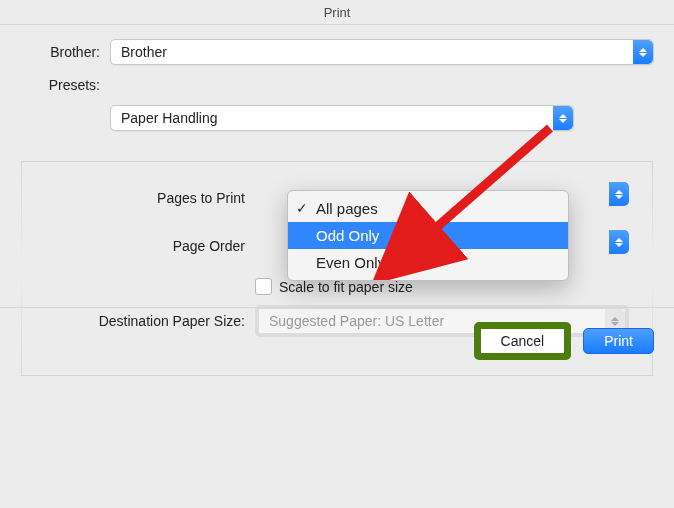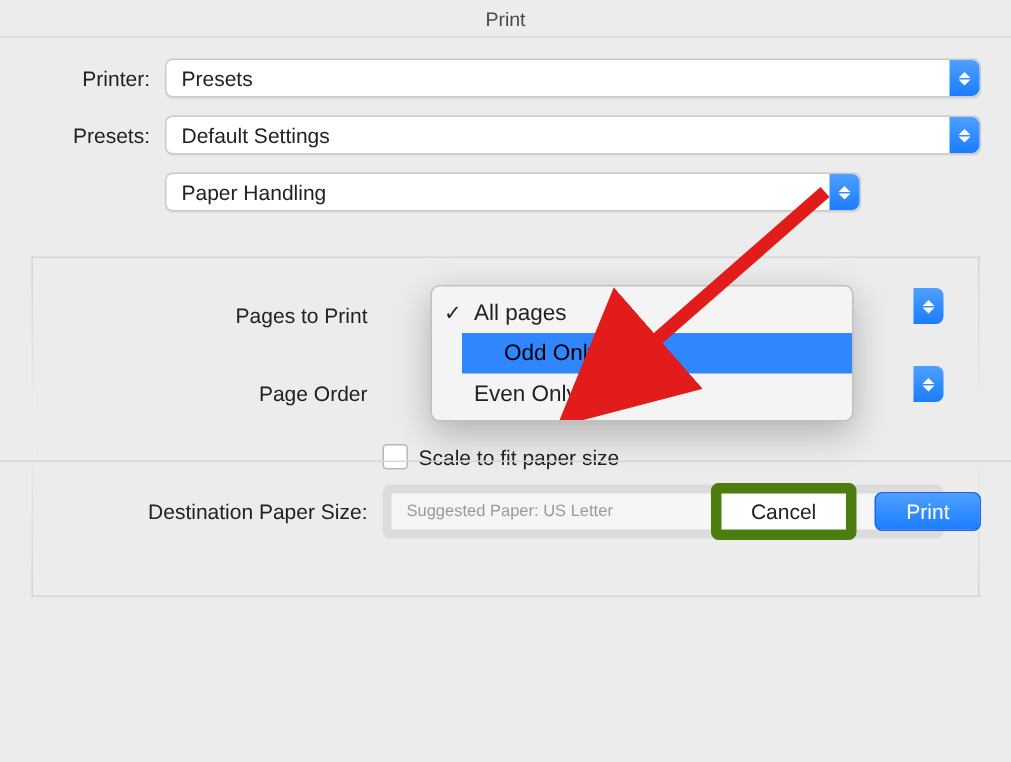--- a/index.html
+++ b/index.html
@@ -119,26 +119,26 @@
     width: 200px;
     text-align: right;
     margin-right: 10px;
     font-size: 14px;
   }
   .inner-select {
     position: relative;
     flex: 1;
     height: 24px;
     background: #ffffff;
-    border: 6px solid #14532d;
+    border: 4px solid #14532d;
     border-radius: 5px;
     padding-left: 10px;
     display: flex;
     align-items: center;
-    font-size: 11px;
+    font-size: 14px;
   }
   .inner-select.disabled {
     color: #9a9a9a;
     background: #f5f5f5;
     border-color: #dcdcdc;
   }
   .inner-select .caps2 {
     position: absolute;
     right: 0; top: 0;
     width: 20px; height: 100%;
@@ -245,22 +245,21 @@
   }
   .dropdown-menu .item.selected::before {
     content: "✓";
     position: absolute;
     left: 8px;
     top: 5px;
     font-size: 14px;
   }
   .dropdown-menu .item.highlight {
     background: #2f86ff;
-    color: #000000;
-    margin-left: 20px;
+    color: #ffffff;
   }
 
   
   .arrow-svg {
     position: absolute;
     left: 350px;
     top: 120px;
     pointer-events: none;
     z-index: 20;
   }
@@ -279,33 +278,29 @@
 </head>
 <body>
 
 <div class="window">
 
   <div class="titlebar">Print</div>
 
   <div class="content">
 
     <div class="row">
-      <div class="label">Printer:</div>
+      <div class="label">Brother:</div>
       <div class="select">
-        <span>Presets</span>
+        <span>Brother</span>
         <span class="caps"></span>
       </div>
     </div>
 
     <div class="row">
       <div class="label">Presets:</div>
-      <div class="select">
-        <span>Default Settings</span>
-        <span class="caps"></span>
-      </div>
     </div>
 
     <div class="section-select-wrap">
       <div class="select">
         <span>Paper Handling</span>
         <span class="caps"></span>
       </div>
     </div>
 
     <div class="inner-block">

